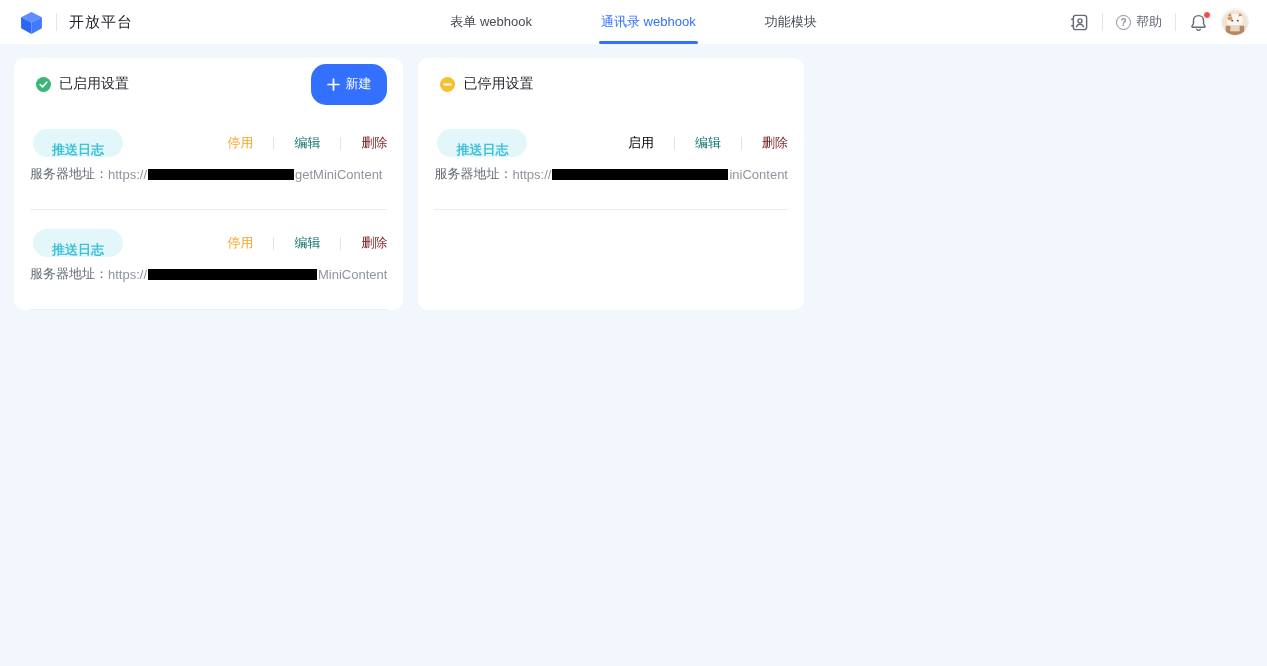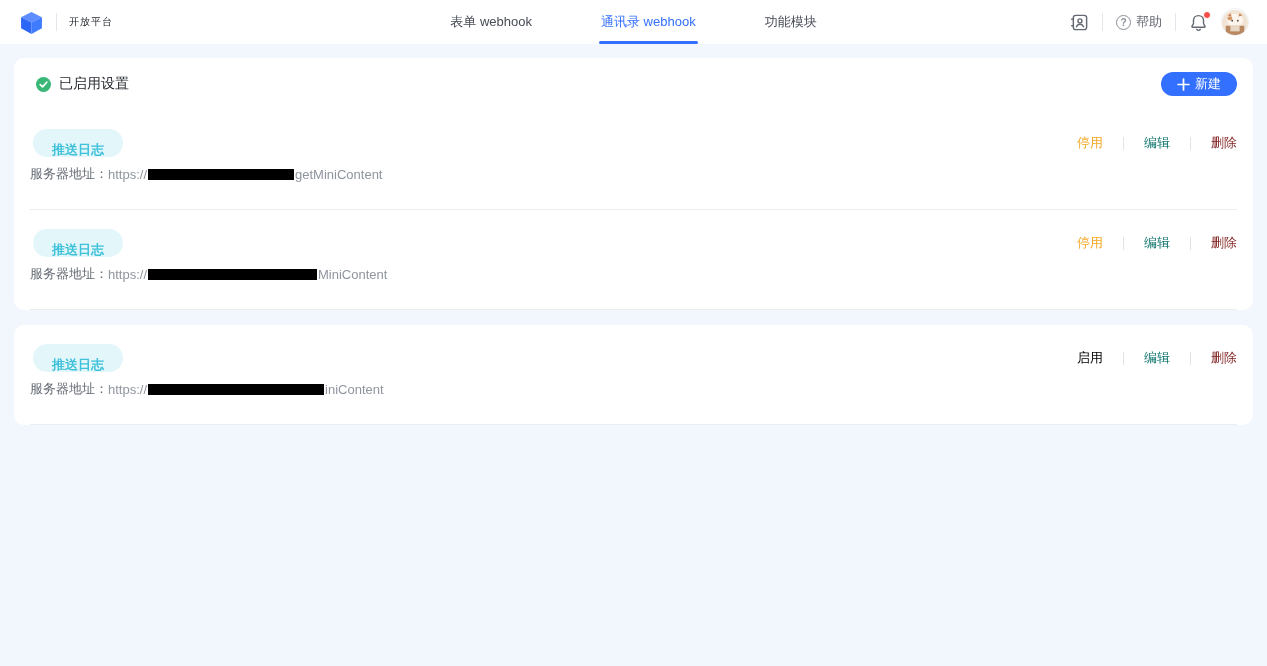--- a/index.html
+++ b/index.html
@@ -16,21 +16,21 @@
     position: relative;
     height: 44px;
     background: #ffffff;
     display: flex;
     align-items: center;
     padding: 0 18px;
   }
   .nav-left { display: flex; align-items: center; gap: 12px; }
   .logo { width: 26px; height: 26px; display: flex; align-items: center; justify-content: center; cursor: pointer; }
   .nav-vline { width: 1px; height: 18px; background: #e5e6eb; }
-  .app-title { font-size: 10px; color: #1f2329; letter-spacing: 1px; }
+  .app-title { font-size: 15px; color: #1f2329; letter-spacing: 1px; }
 
   .nav-tabs {
     position: absolute;
     left: 0; right: 0; top: 0; bottom: 0;
     display: flex;
     justify-content: center;
     gap: 69px;
     pointer-events: none;
   }
   .tab {
@@ -80,39 +80,39 @@
   .avatar {
     width: 28px; height: 28px;
     border-radius: 50%;
     overflow: hidden;
     cursor: pointer;
     border: 1px solid #eceef1;
     display: flex;
   }
 
   
-  .page { padding: 14px; display: flex; flex-direction: column; gap: 15px; }
+  .page { padding: 14px; display: flex; flex-direction: row; gap: 15px; }
   .card {
     background: #ffffff;
     border-radius: 10px;
     padding: 0 16px;
   }
   .card-header {
     height: 52px;
     display: flex;
     align-items: center;
     gap: 8px;
     padding-left: 6px;
   }
   .card-title { font-size: 14px; color: #1f2329; }
   .status-dot { display: flex; }
 
   .new-btn {
     margin-left: auto;
-    height: 24px;
+    height: 41px;
     padding: 0 16px;
     background: #3370ff;
     color: #ffffff;
     border: none;
     border-radius: 15px;
     font-size: 13px;
     display: flex;
     align-items: center;
     gap: 5px;
     cursor: pointer;
@@ -276,20 +276,29 @@
       <div class="row-url">
         <span>服务器地址：</span>
         <span class="url-text">https://</span>
         <span class="redact" style="width:169px"></span>
         <span class="url-text">MiniContent</span>
       </div>
     </div>
   </section>
 
   <section class="card">
+    <div class="card-header">
+      <span class="status-dot">
+        <svg width="15" height="15" viewBox="0 0 16 16">
+          <circle cx="8" cy="8" r="8" fill="#f7c02e"></circle>
+          <line x1="4.5" y1="8" x2="11.5" y2="8" stroke="#ffffff" stroke-width="2" stroke-linecap="round"></line>
+        </svg>
+      </span>
+      <span class="card-title">已停用设置</span>
+    </div>
 
     <div class="row">
       <div class="row-top">
         <button class="tag-btn">推送日志</button>
         <div class="actions">
           <a class="action green">启用</a>
           <span class="action-sep"></span>
           <a class="action blue">编辑</a>
           <span class="action-sep"></span>
           <a class="action red">删除</a>

